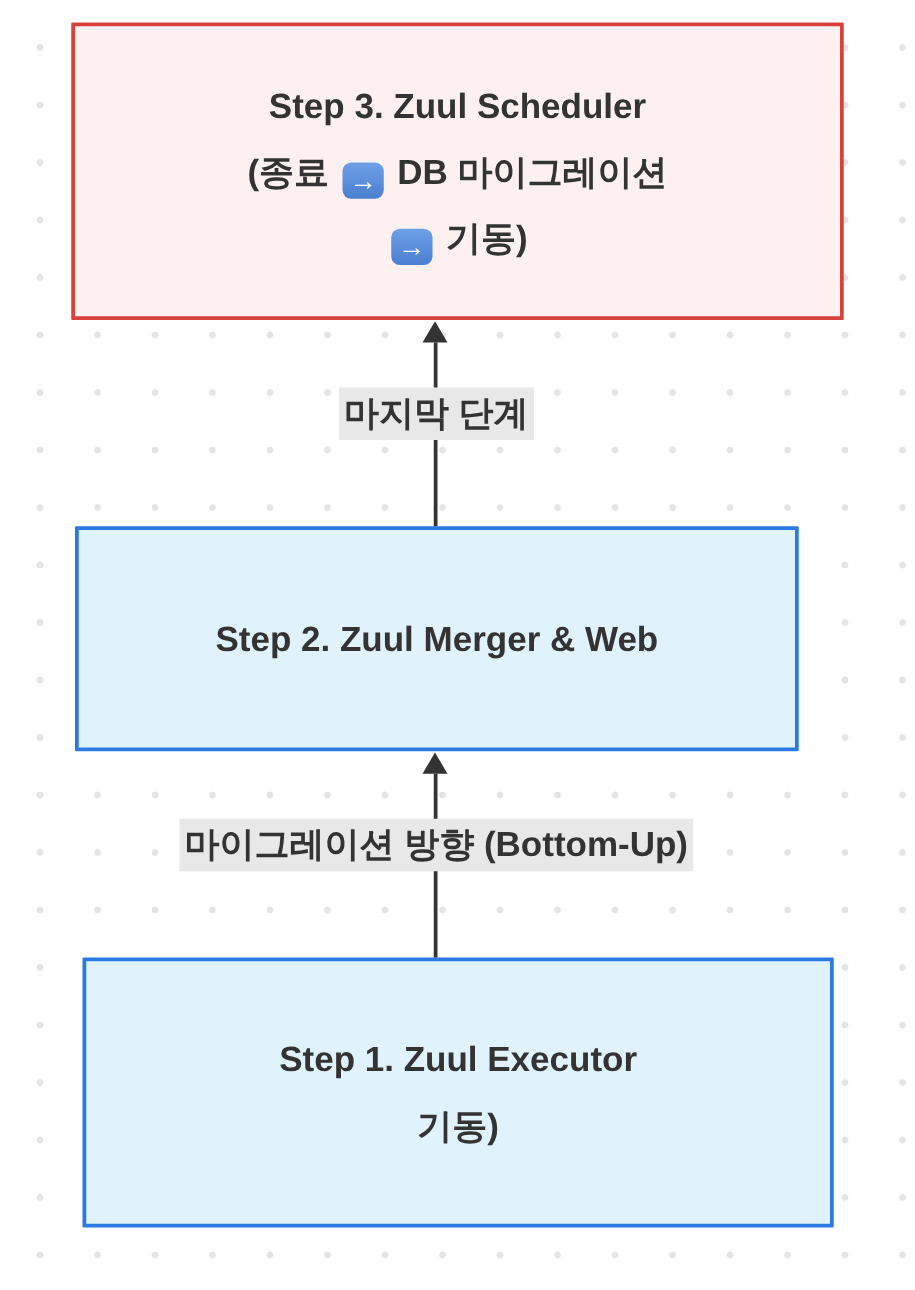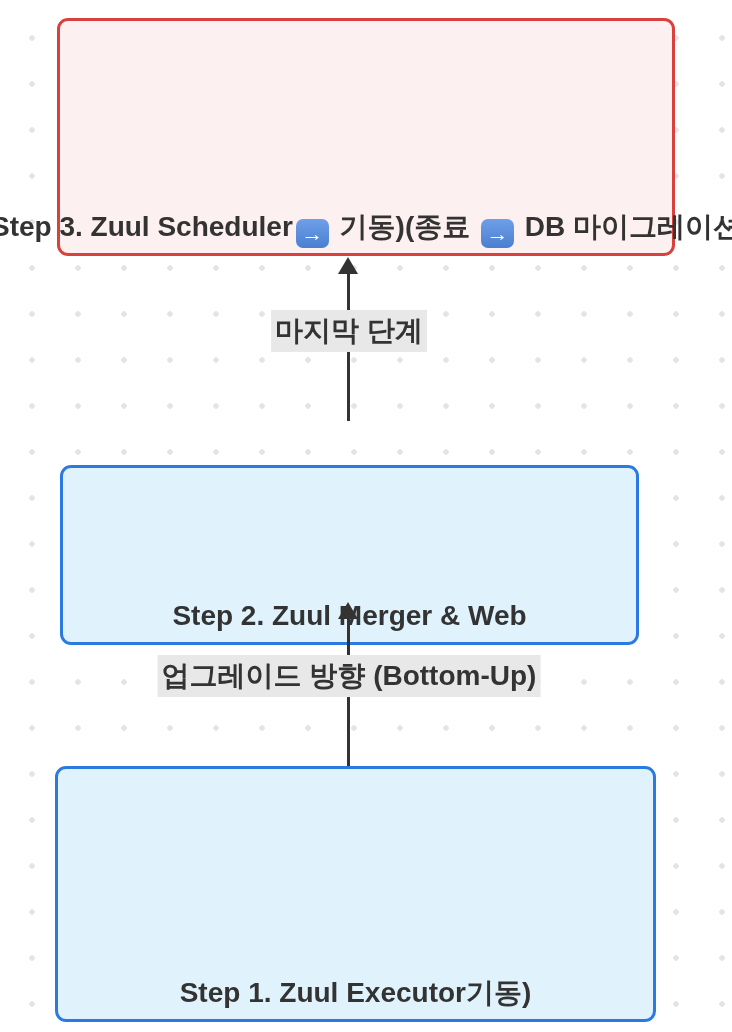--- a/index.html
+++ b/index.html
@@ -5,27 +5,27 @@
   html,body{margin:0;padding:0;background:#ffffff;}
   .canvas{
     position:relative;width:732px;height:1032px;overflow:hidden;
     background-color:#ffffff;
     background-image:radial-gradient(circle,#e4e4e4 2.5px,transparent 3px);
     background-size:46px 46px;background-position:9px 15px;
     font-family:"Liberation Sans",sans-serif;
   }
   .node{
     position:absolute;box-sizing:border-box;
-    border:3px solid #333;border-radius:11px;
-    display:flex;flex-direction:row;align-items:flex-end;justify-content:center;
+    border:3px solid #333;border-radius:1px;
+    display:flex;flex-direction:column;align-items:center;justify-content:center;
     text-align:center;font-weight:700;font-size:28px;color:#333;
   }
   .node-0{left:57px;top:18px;width:618px;height:238px;}
-  .node-1{left:60px;top:421px;width:579px;height:180px;margin-top:44px;}
-  .node-2{left:55px;top:766px;width:601px;height:256px;}
+  .node-1{left:60px;top:421px;width:579px;height:180px;}
+  .node-2{left:66px;top:766px;width:601px;height:216px;}
   .node-line{line-height:53px;white-space:nowrap;}
   .emoji-arrow{
     display:inline-flex;align-items:center;justify-content:center;
     width:33px;height:29px;border-radius:7px;
     background:linear-gradient(180deg,#6f9fe8,#4a7fd0);
     color:#fff;font-size:22px;font-weight:700;
     vertical-align:-5px;margin:0 3px;
   }
   .edge-line{position:absolute;width:3px;background:#333;}
   .edge-0 .edge-line{left:347px;top:274px;height:147px;}
@@ -45,36 +45,36 @@
   .edge-0 .edge-label{left:349px;top:331px;}
   .edge-1 .edge-label{left:349px;top:676px;}
 </style>
 </head>
 <body>
 
 <div class="canvas">
 
   <div class="node node-0" style="border-color: rgb(217, 65, 61); background-color: rgb(253, 240, 240);">
       <div class="node-line">Step 3. Zuul Scheduler</div>
+      <div class="node-line">(종료 <span class="emoji-arrow">→</span> DB 마이그레이션</div>
       <div class="node-line"><span class="emoji-arrow">→</span> 기동)</div>
-      <div class="node-line">(종료 <span class="emoji-arrow">→</span> DB 마이그레이션</div>
     </div>
   <div class="node node-1" style="border-color: rgb(42, 122, 226); background-color: rgb(224, 243, 252);">
       <div class="node-line">Step 2. Zuul Merger &amp; Web</div>
     </div>
   <div class="node node-2" style="border-color: rgb(42, 122, 226); background-color: rgb(224, 243, 252);">
       <div class="node-line">Step 1. Zuul Executor</div>
       <div class="node-line">기동)</div>
     </div>
 
   <div class="edge edge-0">
     <div class="edge-line"></div>
     <div class="edge-arrowhead"></div>
     <div class="edge-label" style="background-color: rgb(232, 232, 232);">마지막 단계</div>
   </div>
 
   <div class="edge edge-1">
     <div class="edge-line"></div>
     <div class="edge-arrowhead"></div>
-    <div class="edge-label" style="background-color: rgb(232, 232, 232);">업그레이드 방향 (Bottom-Up)</div>
+    <div class="edge-label" style="background-color: rgb(232, 232, 232);">마이그레이션 방향 (Bottom-Up)</div>
   </div>
 
 </div>
 
 </body></html>

